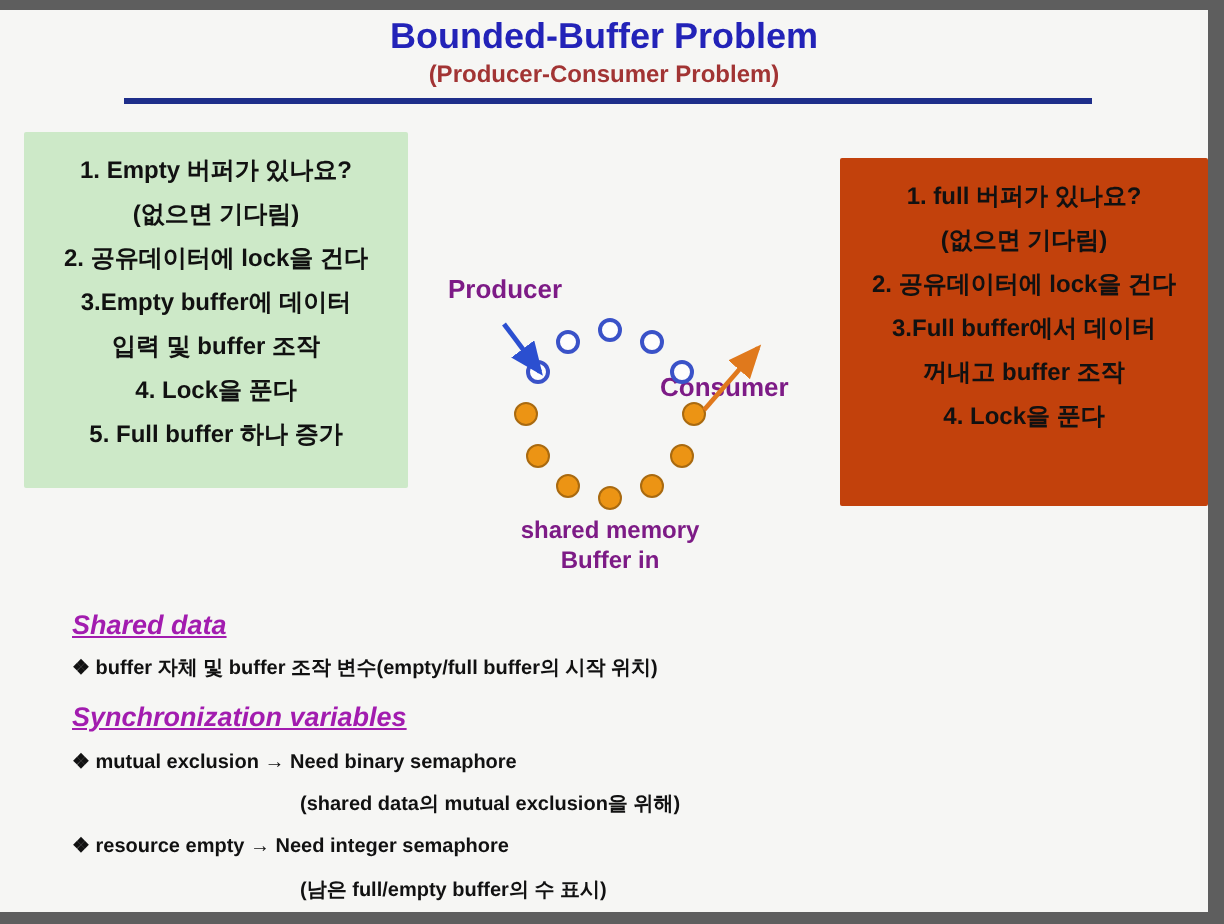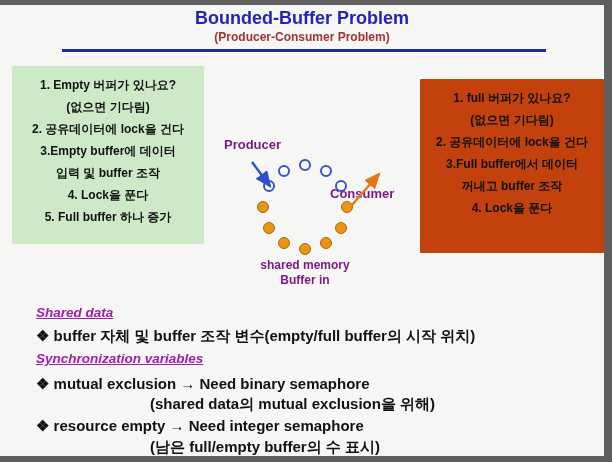--- a/index.html
+++ b/index.html
@@ -41,21 +41,21 @@
   .slot[data-state="filled"]{background:#ec9414;border:1px solid #a96a10;}
   .caption{
     position:absolute;left:238px;top:253px;width:134px;text-align:center;
     font-size:12px;font-weight:bold;color:#7d1b86;line-height:15px;
   }
   .sec-heading{
     position:absolute;font-size:13.5px;font-weight:bold;font-style:italic;
     text-decoration:underline;color:#a21caf;white-space:nowrap;
   }
   .sec-item{
-    position:absolute;font-size:15px;font-weight:bold;color:#111;white-space:nowrap;
+    position:absolute;font-size:10px;font-weight:bold;color:#111;white-space:nowrap;
   }
   .arrows{position:absolute;left:0;top:0;pointer-events:none;}
 </style>
 </head>
 <body>
 
 <div class="frame">
   <div class="slide">
 
     <div class="title">Bounded-Buffer Problem</div>

